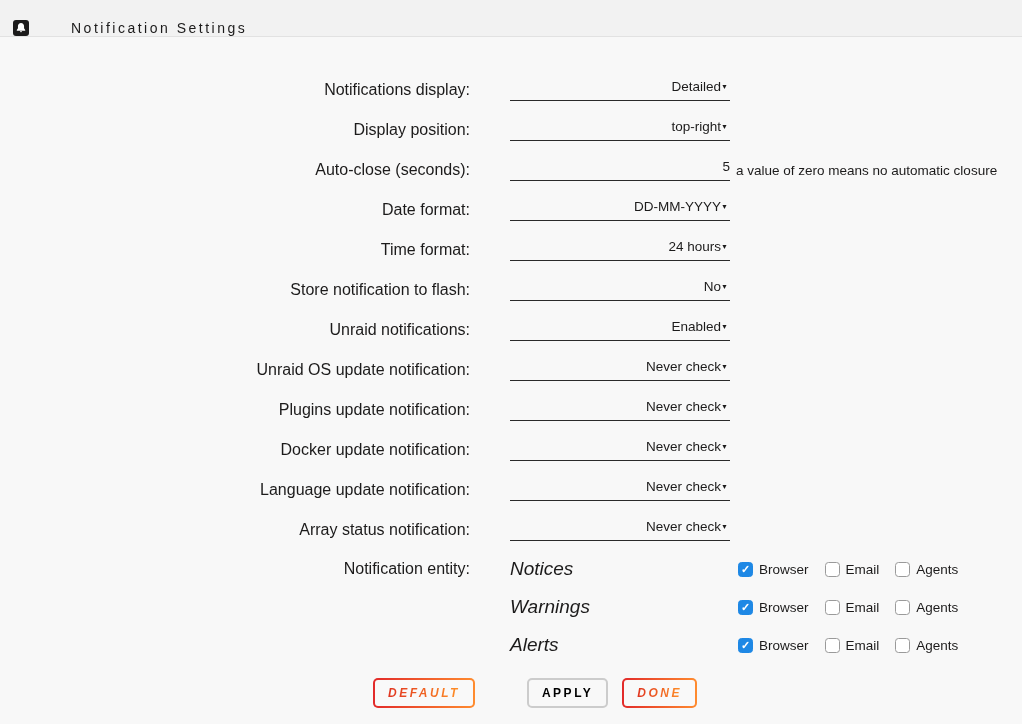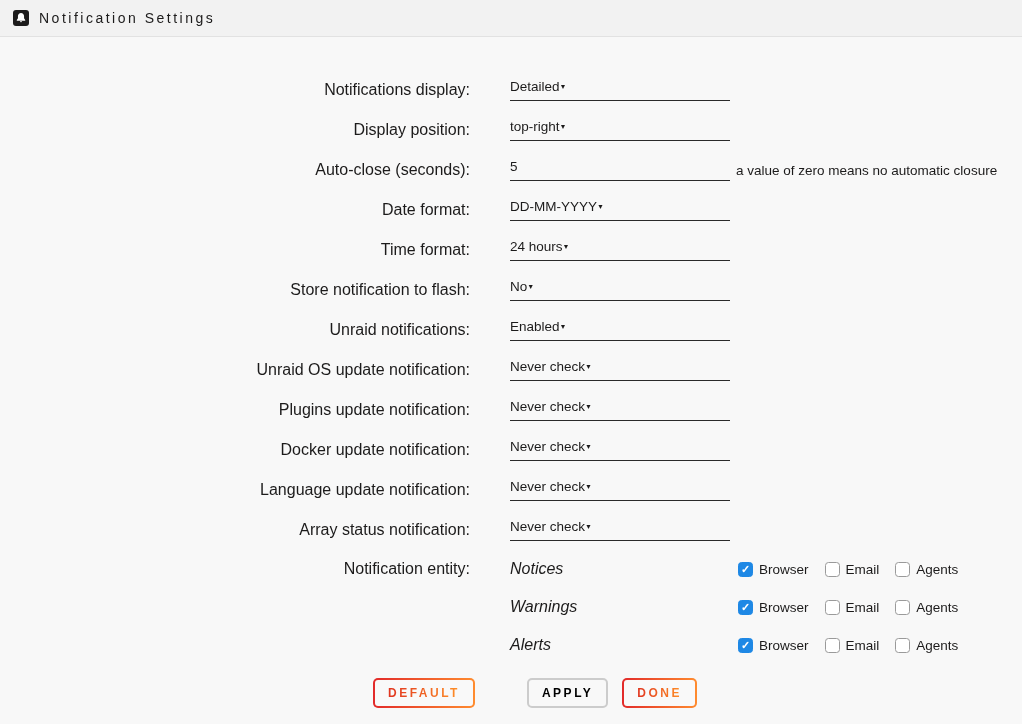--- a/index.html
+++ b/index.html
@@ -9,22 +9,23 @@
     background: #f8f8f8;
     font-family: "Liberation Sans", sans-serif;
     color: #1c1b1b;
     overflow: hidden;
   }
   .page-header {
     height: 37px;
     background: #f2f2f2;
     border-bottom: 1px solid #e2e2e2;
     display: flex;
-    align-items: center;
+    align-items: flex-end;
     padding-left: 13px;
+    gap: 32px;
   }
   .page-header .icon-wrap { display: flex; align-items: center; }
   .page-title {
     margin: 0 0 0 10px;
     font-size: 14px;
     font-weight: normal;
     letter-spacing: 2.5px;
     color: #1c1b1b;
   }
   .settings-form { padding-top: 33px; }
@@ -42,21 +43,21 @@
   .ctrl {
     flex: none;
     margin-left: 40px;
     width: 220px;
   }
   .select, .text-input {
     width: 220px;
     border-bottom: 1px solid #2a2a2a;
     padding-bottom: 6px;
     display: flex;
-    justify-content: flex-start;
+    justify-content: flex-end;
     align-items: center;
     font-size: 13.5px;
     cursor: pointer;
   }
   .select .arrow {
     font-size: 7px;
     color: #1c1b1b;
     margin-right: 2px;
   }
   .note {
@@ -64,21 +65,21 @@
     font-size: 13.5px;
     white-space: nowrap;
   }
   
   .erow { display: flex; align-items: center; height: 38px; }
   .ename {
     flex: none;
     margin-left: 40px;
     width: 228px;
     font-style: italic;
-    font-size: 16px;
+    font-size: 19px;
   }
   .cbgroup { display: flex; align-items: flex-end; margin-right: 16px; cursor: pointer; }
   .cb {
     width: 15px; height: 15px;
     border: 1px solid #9a9a9a;
     border-radius: 3.5px;
     background: #fff;
     margin-right: 6px;
     position: relative;
     flex: none;
@@ -112,20 +113,21 @@
     letter-spacing: 2.5px;
     cursor: pointer;
     background: #f8f8f8;
   }
   .btn.primary {
     border: 2px solid transparent;
     background:
       linear-gradient(#f9f9f9, #f9f9f9) padding-box,
       linear-gradient(90deg, #e22a2a, #ff8c2f) border-box;
     color: #f0711f;
+    font-style: italic;
   }
   @supports (-webkit-background-clip: text) {
     .btn.primary .btxt {
       background: linear-gradient(90deg, #e03520, #ff9027);
       -webkit-background-clip: text;
       background-clip: text;
       color: transparent;
       -webkit-text-fill-color: transparent;
     }
   }

